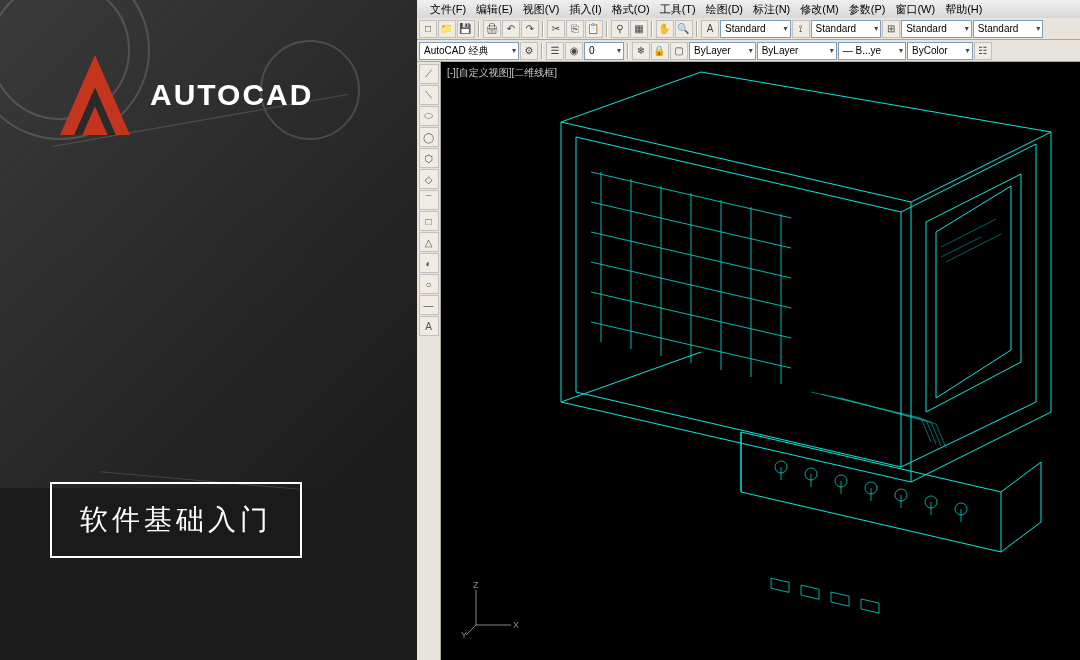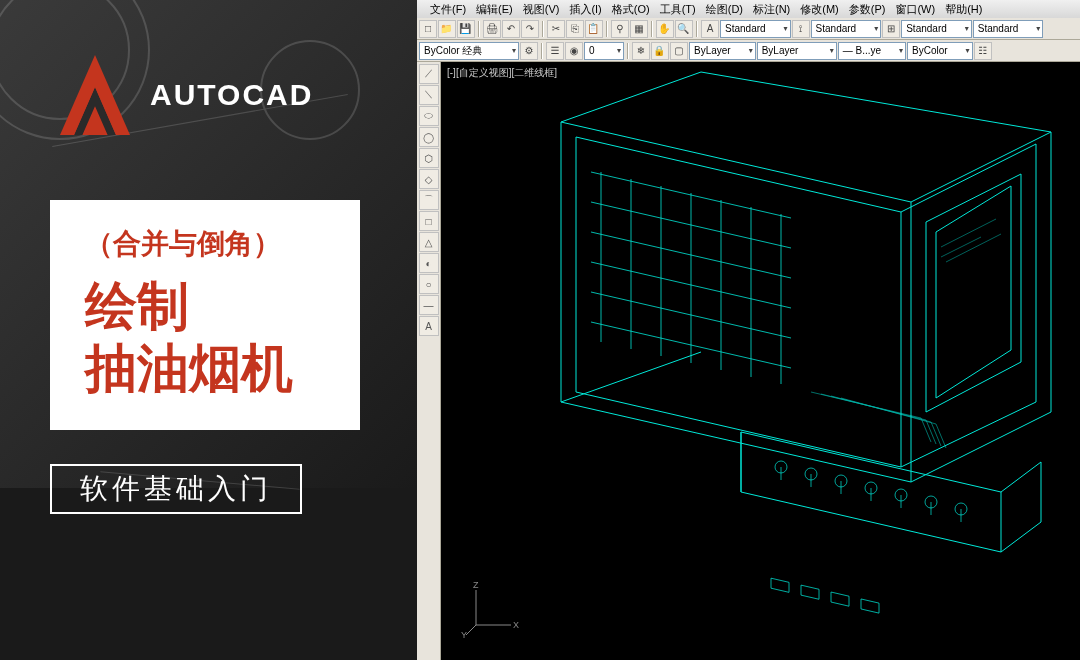--- a/index.html
+++ b/index.html
@@ -19,21 +19,21 @@
     .logo-area { position: absolute; top: 55px; left: 60px; display: flex; align-items: center; gap: 20px; }
     .logo-a { position: relative; width: 70px; height: 80px; }
     .logo-a::before { content: ''; position: absolute; left: 0; top: 0; width: 0; height: 0; border-left: 35px solid transparent; border-right: 35px solid transparent; border-bottom: 80px solid #c4351e; }
     .logo-a::after { content: ''; position: absolute; left: 14px; top: 32px; width: 0; height: 0; border-left: 21px solid transparent; border-right: 21px solid transparent; border-bottom: 48px solid #2a2a2a; clip-path: polygon(0 100%, 50% 0, 100% 100%, 80% 100%, 50% 40%, 20% 100%); }
     .logo-text { color: #fff; font-size: 30px; font-weight: bold; letter-spacing: 2px; }
     
     .title-box { position: absolute; top: 200px; left: 50px; background: #fff; padding: 25px 35px 30px 35px; width: 310px; }
     .subtitle-line { color: #c4351e; font-size: 28px; font-weight: bold; margin-bottom: 12px; }
     .title-line { color: #c4351e; font-size: 52px; font-weight: bold; line-height: 1.2; }
     
-    .footer-box { position: absolute; top: 464px; left: 50px; border: 2px solid #fff; padding: 4px 28px; }
+    .footer-box { position: absolute; top: 482px; left: 50px; border: 2px solid #fff; padding: 17px 28px; }
     .footer-text { color: #fff; font-size: 28px; letter-spacing: 4px; }
     
     
     .cad-panel { position: absolute; left: 417px; top: 0; width: 663px; height: 660px; background: #d4d0c8; }
     
     .menubar { height: 18px; background: linear-gradient(#f0f0f0, #d8d8d8); display: flex; font-size: 11px; align-items: center; padding-left: 8px; }
     .menu-item { padding: 1px 5px; cursor: pointer; color: #000; white-space: nowrap; }
     
     .toolbar-row { height: 22px; background: #e8e4dc; border-bottom: 1px solid #aca899; display: flex; align-items: center; padding: 0 2px; gap: 1px; font-size: 10px; }
     .tb-icon { width: 18px; height: 18px; background: #f0ece4; border: 1px solid #c0c0c0; display: inline-flex; align-items: center; justify-content: center; font-size: 10px; color: #444; cursor: pointer; }
@@ -61,25 +61,20 @@
     <div class="blueprint-circle bp3"></div>
     <div class="bp-line bpl1"></div>
     <div class="bp-line bpl2"></div>
   </div>
 
   <div class="logo-area">
     <div class="logo-a"></div>
     <div class="logo-text">AUTOCAD</div>
   </div>
 
-  <div class="title-box">
-    <div class="subtitle-line">（合并与倒角）</div>
-    <div class="title-line">绘制</div>
-    <div class="title-line">抽油烟机</div>
-  </div>
 
   <div class="footer-box">
     <div class="footer-text">软件基础入门</div>
   </div>
 </div>
 
 <div class="cad-panel">
 
   <div class="menubar">
     <span class="menu-item">文件(F)</span>
@@ -118,21 +113,21 @@
     <span class="tb-icon">A</span>
     <span class="tb-dropdown">Standard</span>
     <span class="tb-icon">⟟</span>
     <span class="tb-dropdown">Standard</span>
     <span class="tb-icon">⊞</span>
     <span class="tb-dropdown">Standard</span>
     <span class="tb-dropdown">Standard</span>
   </div>
 
   <div class="toolbar-row">
-    <span class="tb-dropdown" style="min-width:100px">ByColor 经典</span>
+    <span class="tb-dropdown" style="min-width:100px">AutoCAD 经典</span>
     <span class="tb-icon">⚙</span>
     <span class="tb-sep"></span>
     <span class="tb-icon">☰</span>
     <span class="tb-icon">◉</span>
     <span class="tb-dropdown" style="min-width:40px">0</span>
     <span class="tb-sep"></span>
     <span class="tb-icon">❄</span>
     <span class="tb-icon">🔒</span>
     <span class="tb-icon">▢</span>
     <span class="tb-dropdown" style="min-width:60px">ByLayer</span>

